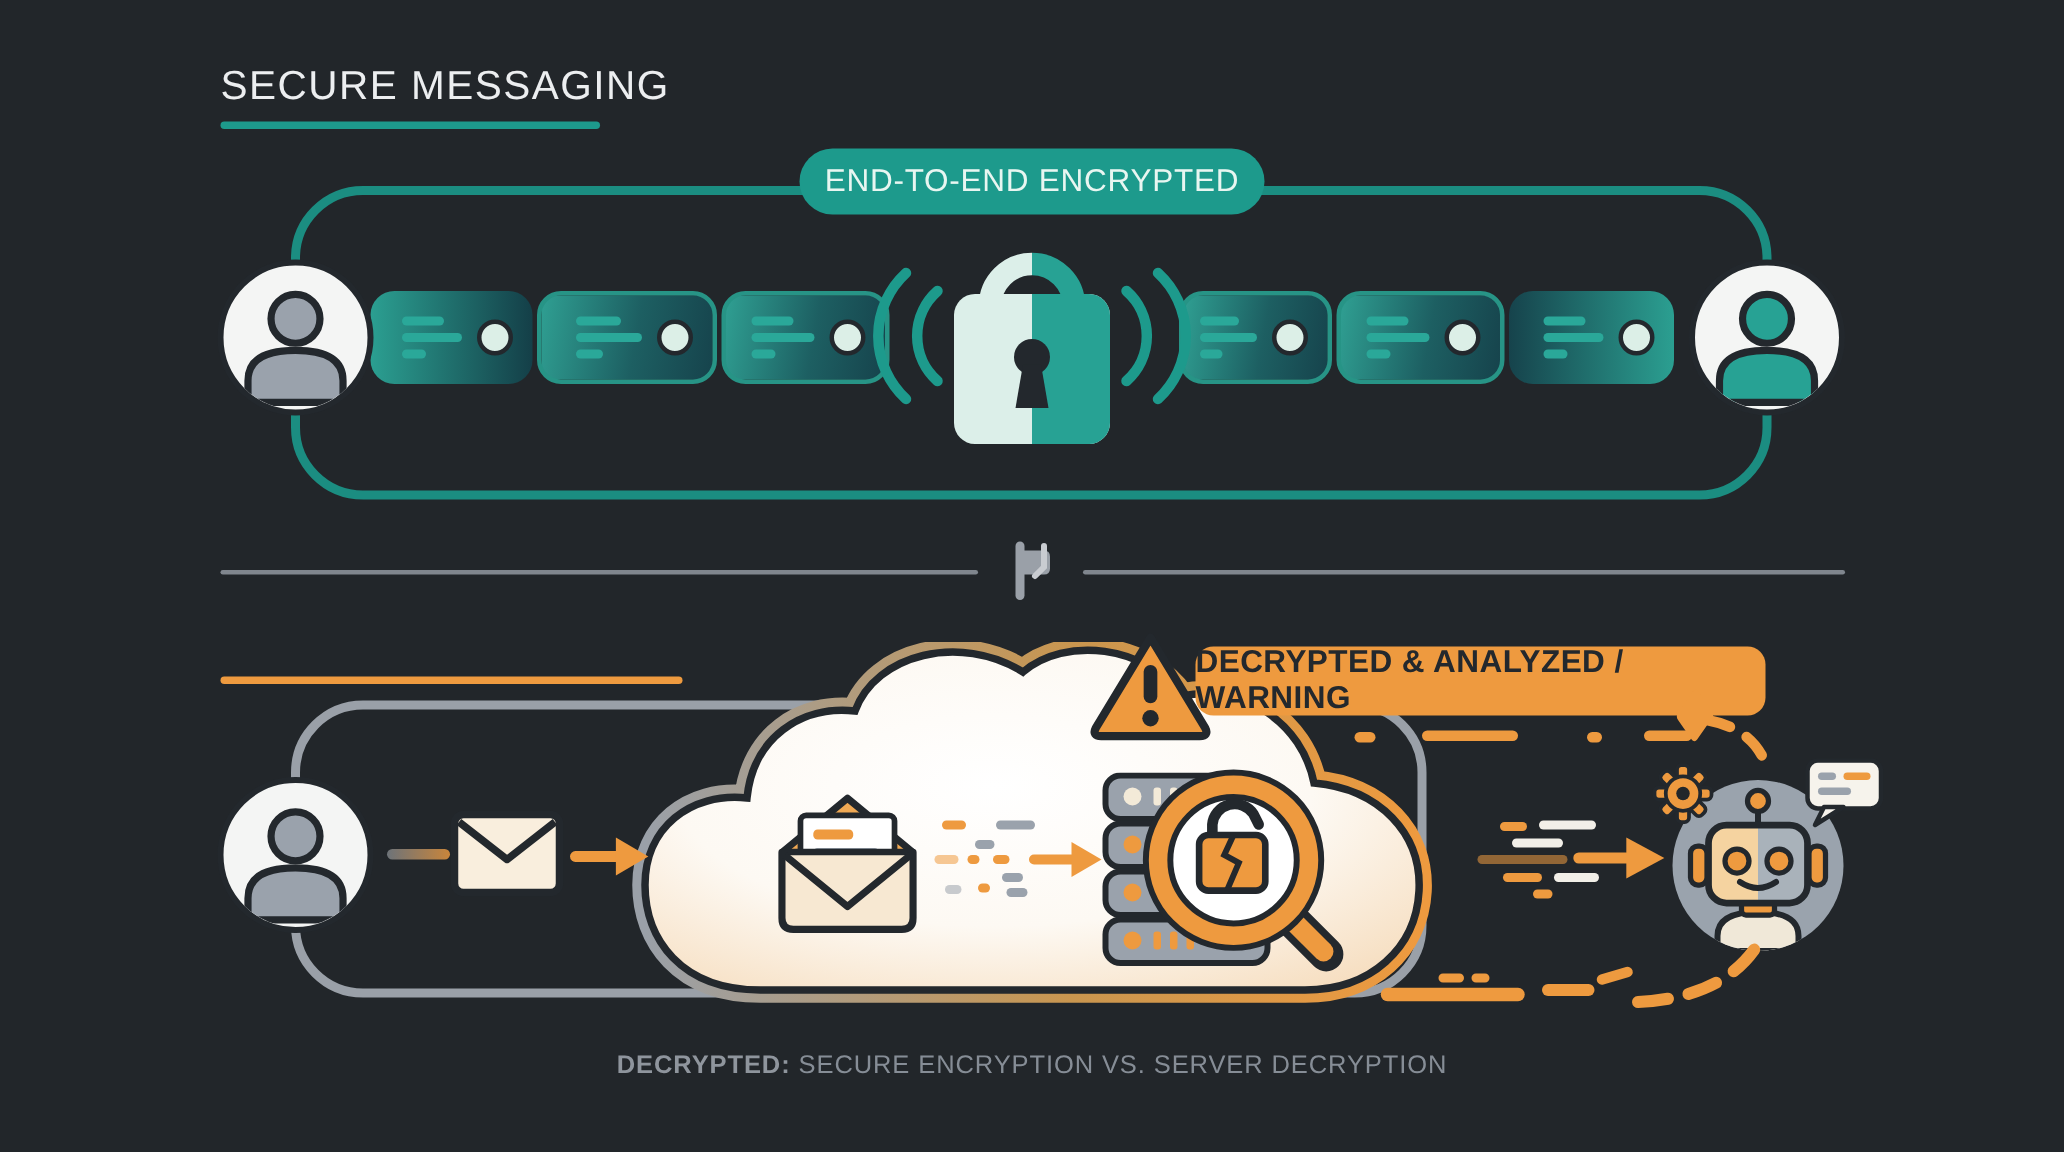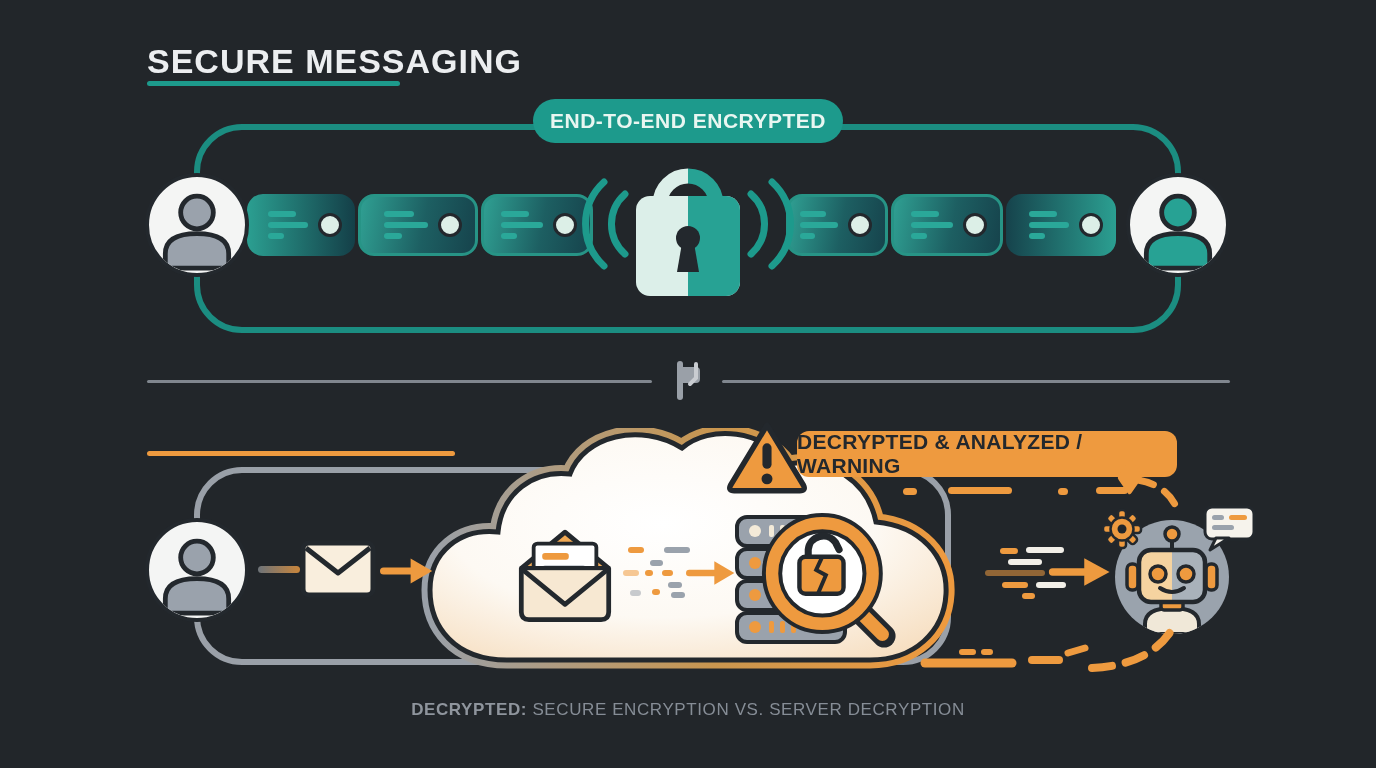--- a/index.html
+++ b/index.html
@@ -4,27 +4,27 @@
 <style>
   :root{
     --bg:#22262a; --ink:#23282d; --teal:#1d9a8c; --teal_bright:#2aa899; --teal_deep:#143f48;
     --mint:#dcefe7; --orange:#ee9a3f; --cream:#f8ecd9; --gray:#9aa2ac; --gray_line:#9aa0a8;
     --white:#f4f5f4; --text:#eceef0; --muted:#868d96;
   }
   *{margin:0;padding:0;box-sizing:border-box}
   body{background:#000;font-family:"Liberation Sans",sans-serif}
   .canvas{position:relative;width:1376px;height:768px;background:var(--bg);overflow:hidden}
 
-  .sec-title{position:absolute;color:var(--text);font-size:34px;font-weight:700;letter-spacing:1px}
+  .sec-title{position:absolute;color:var(--text);font-size:27px;font-weight:400;letter-spacing:1px}
   .underbar{position:absolute;height:5px;border-radius:3px}
 
   
   .teal-frame{position:absolute;left:194px;top:124px;width:987px;height:209px;border:6px solid #1b8d81;border-radius:48px}
   .badge-teal{position:absolute;left:533px;top:99px;width:310px;height:44px;background:var(--teal);border-radius:22px;
-    display:flex;align-items:center;justify-content:center;color:#e8f6f1;font-weight:700;font-size:21px;letter-spacing:.5px;z-index:4}
+    display:flex;align-items:center;justify-content:center;color:#e8f6f1;font-weight:400;font-size:21px;letter-spacing:.5px;z-index:4}
 
   .packet{position:absolute;top:194px;height:62px;border-radius:16px;display:flex;align-items:center;justify-content:flex-end;
     gap:10px;padding-right:13px;background:linear-gradient(100deg,#2f9f92 0%,#1d5f62 55%,#16434c 100%);z-index:2}
   .packet.bordered{border:3px solid #279486}
   .packet.fade-l{background:linear-gradient(90deg,#2b9f91 0%,#143f48 100%)}
   .packet.fade-r{background:linear-gradient(90deg,#16434c 0%,#2b9f91 100%)}
   .sl-group{display:flex;flex-direction:column;gap:5px;align-items:flex-start}
   .sl{display:block;height:6px;border-radius:3px;background:var(--teal_bright)}
   .pdot{width:24px;height:24px;border-radius:50%;background:var(--mint);border:3px solid var(--ink)}
 

